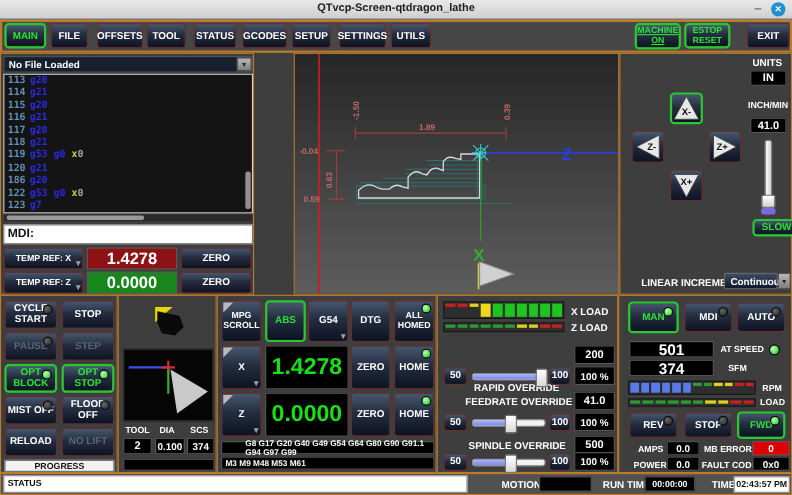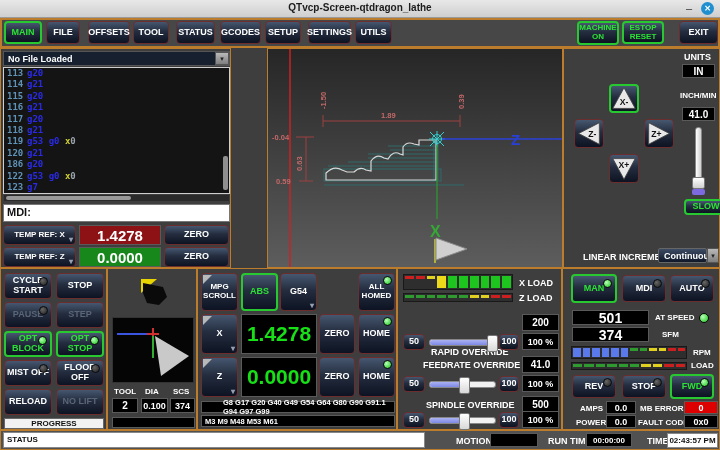--- a/index.html
+++ b/index.html
@@ -54,21 +54,21 @@
   <div class="panel" style="left:0;top:18px;width:720px;height:30px;background:#474747;border-width:2px;">
     <div class="btn sel" style="left:2px;top:1px;width:38px;height:23px;">MAIN</div>
     <div class="btn" style="left:44px;top:1px;width:34px;height:23px;">FILE</div>
     <div class="btn" style="left:86px;top:1px;width:42px;height:23px;">OFFSETS</div>
     <div class="btn" style="left:131px;top:1px;width:36px;height:23px;">TOOL</div>
     <div class="btn" style="left:174px;top:1px;width:39px;height:23px;">STATUS</div>
     <div class="btn" style="left:218px;top:1px;width:41px;height:23px;">GCODES</div>
     <div class="btn" style="left:263px;top:1px;width:36px;height:23px;">SETUP</div>
     <div class="btn" style="left:306px;top:1px;width:43px;height:23px;">SETTINGS</div>
     <div class="btn" style="left:353px;top:1px;width:37px;height:23px;">UTILS</div>
-    <div class="btn sel" style="left:575px;top:1px;width:42px;height:24px;font-size:8px;">MACHINE ON</div>
+    <div class="btn sel" style="left:575px;top:1px;width:42px;height:24px;font-size:8px;text-decoration:underline;">MACHINE ON</div>
     <div class="btn sel" style="left:620px;top:1px;width:42px;height:23px;font-size:8px;">ESTOP RESET</div>
     <div class="btn" style="left:677px;top:1px;width:39px;height:23px;">EXIT</div>
   </div>
 
   <div class="panel" style="left:0;top:48px;width:231px;height:220px;">
     <div style="position:absolute;left:2px;top:2px;width:227px;height:15px;background:#16202f;border:1px solid #555;box-sizing:border-box;">
       <span class="label" style="left:4px;top:2px;font-size:9px;">No File Loaded</span>
       <div class="combo-arrow" style="right:0;top:0;width:14px;height:13px;">▾</div>
     </div>
     <div id="filelist">
@@ -285,20 +285,21 @@
   <div class="panel" style="left:197px;top:268px;width:200px;height:162px;">
     <div class="btn" style="left:3px;top:4px;width:37px;height:38px;font-size:8px;">
         <span class="fold"></span>
         <span>MPG SCROLL</span>
       </div>
     <div class="btn sel" style="left:43px;top:4px;width:37px;height:38px;">ABS</div>
     <div class="btn" style="left:82px;top:4px;width:37px;height:38px;">
         <span>G54</span>
         <span class="dd">▾</span>
       </div>
+    <div class="btn" style="left:121px;top:4px;width:36px;height:38px;">DTG</div>
     <div class="btn" style="left:160px;top:4px;width:37px;height:38px;font-size:8px;">
         <span>ALL HOMED</span>
         <span class="led on" style="right:2px;top:2px;"></span>
       </div>
 
     <div class="btn" style="left:3px;top:45px;width:37px;height:40px;">
         <span class="fold"></span>
         <span>X</span>
         <span class="dd">▾</span>
       </div>

